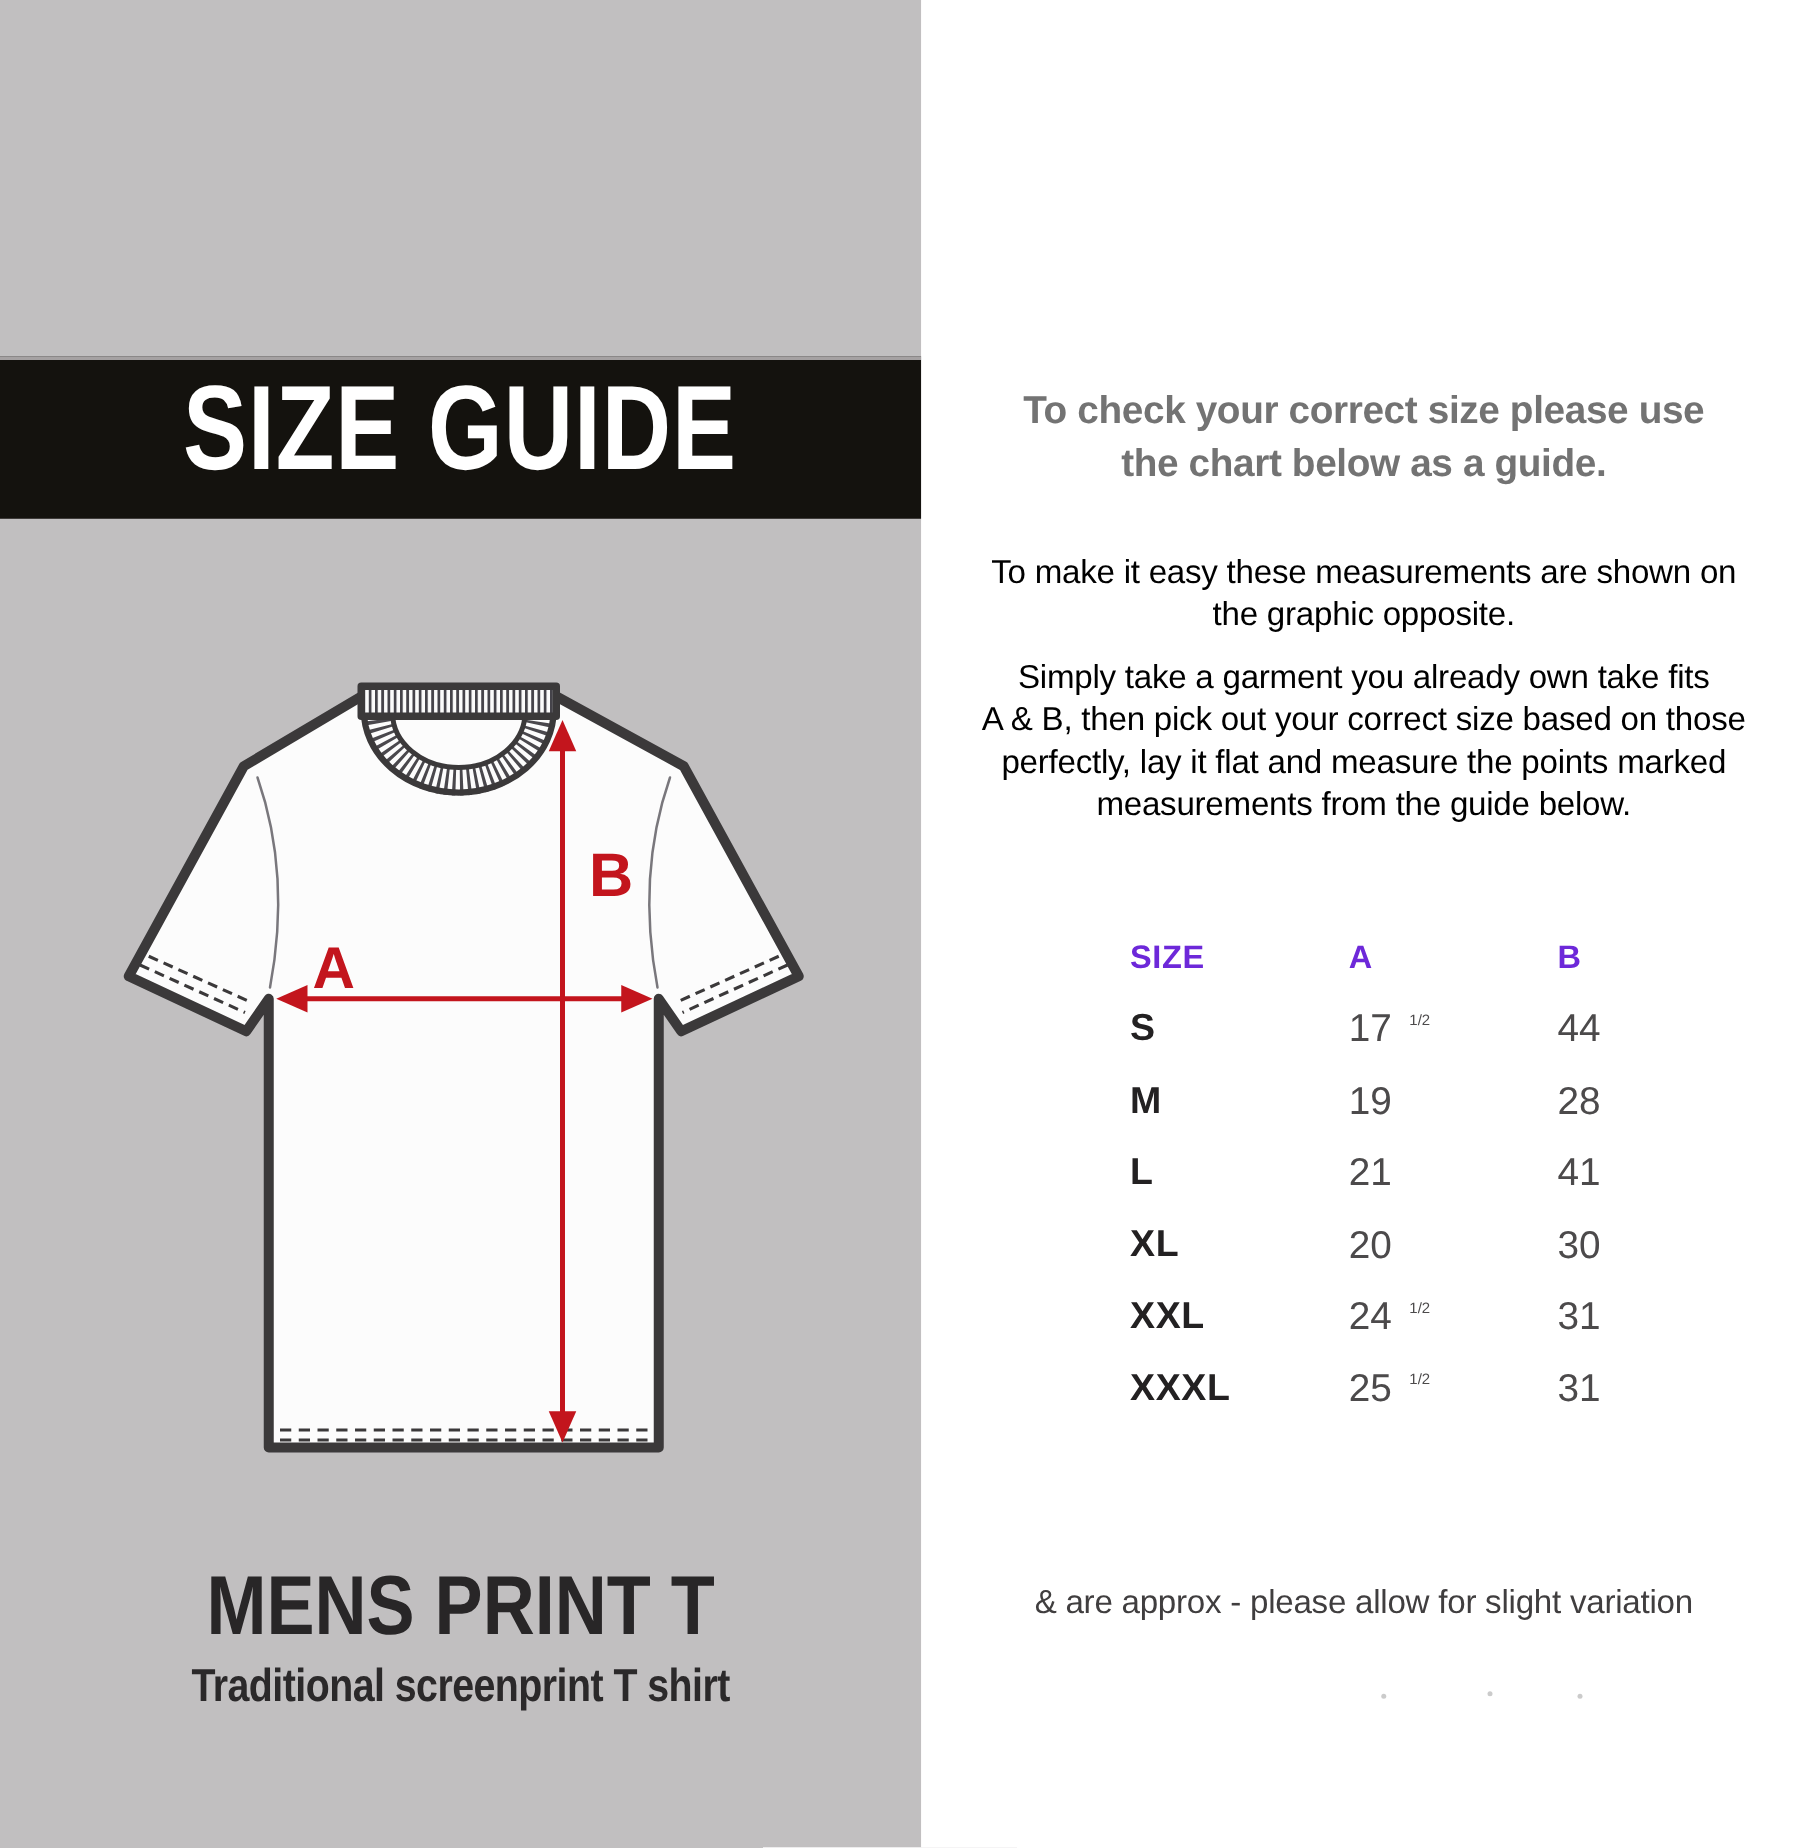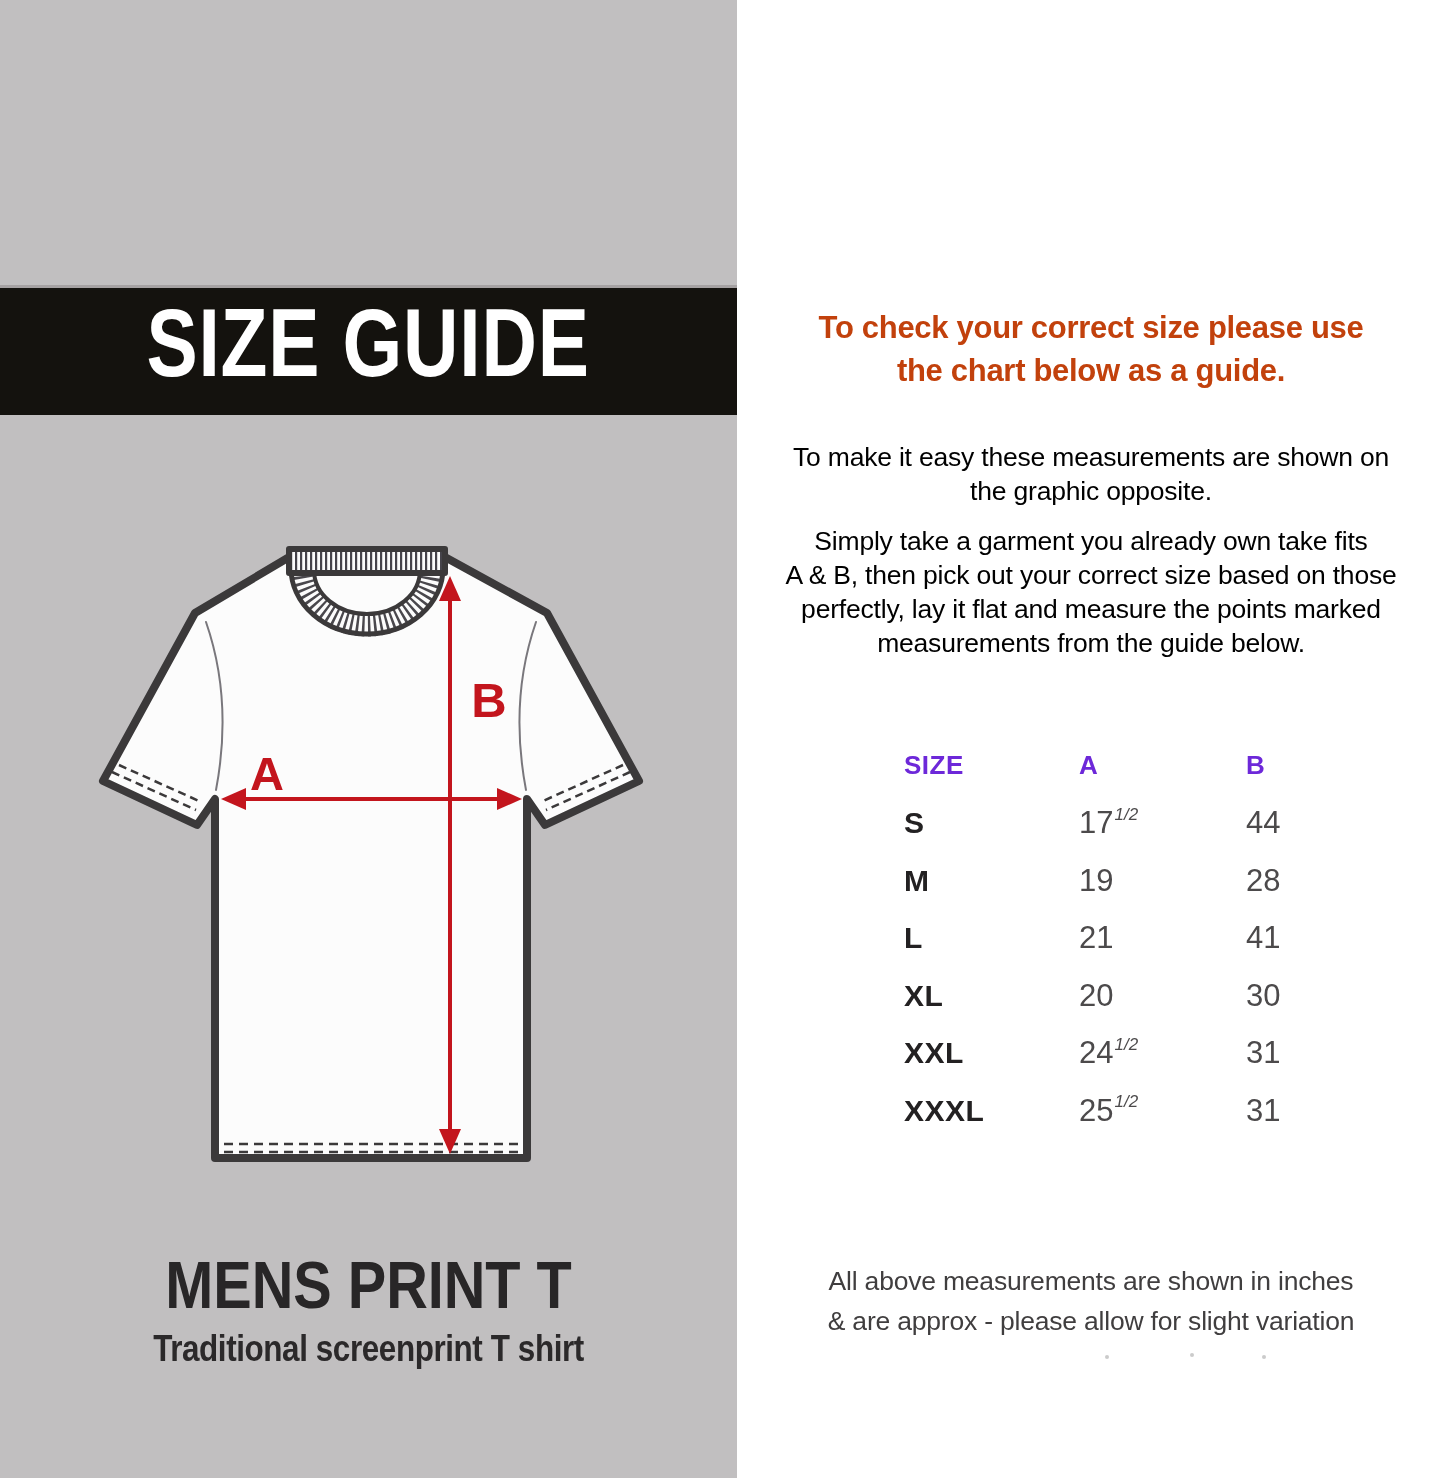--- a/index.html
+++ b/index.html
@@ -31,38 +31,38 @@
     position:absolute; top:1328px; left:0; width:737px; text-align:center;
     font-size:37px; font-weight:bold; color:#2b292a; white-space:nowrap;
     transform:scaleX(0.85); transform-origin:center; margin:0; letter-spacing:-0.5px;
   }
   
   .right-panel{
     position:absolute; top:0; left:737px; width:708px; height:1478px; background:#ffffff;
   }
   .heading{
     position:absolute; top:306px; left:0; width:100%; text-align:center;
-    font-size:31px; font-weight:bold; line-height:43px; color:#c2410c; letter-spacing:-0.3px;
+    font-size:31px; font-weight:bold; line-height:43px; color:#737373; letter-spacing:-0.3px;
   }
   .para{
     position:absolute; left:0; width:100%; text-align:center;
     font-size:26.5px; line-height:34px; color:#000000; letter-spacing:-0.2px;
   }
   .para-intro{ top:440px; }
   .para-instructions{ top:524px; }
   .size-table{ position:absolute; top:737px; left:167px; }
   .t-row{
     display:grid; grid-template-columns:175px 167px 90px;
     height:57.5px; align-items:center;
   }
   .h-cell{ font-size:26px; font-weight:bold; color:#6d28d9; letter-spacing:0.5px; }
   .size-cell{ font-size:30px; font-weight:bold; color:#232122; letter-spacing:0.5px; }
   .val-cell{ font-size:31px; font-weight:normal; color:#4c4a4b; }
   .val-cell sup{
-    font-size:17px; position:relative; top:-2px; vertical-align:super; margin-left:1px;font-style:italic;
+    font-size:12px; position:relative; top:-2px; vertical-align:super; margin-left:14px;
   }
   .footnote{
     position:absolute; top:1261px; left:0; width:100%; text-align:center;
     font-size:26.5px; line-height:40px; color:#403e3f; letter-spacing:-0.2px;
   }
   .speck{ position:absolute; width:4px; height:4px; border-radius:50%; background:#6b696a; opacity:0.35; }
   .speck.s1{ top:1355px; left:368px; }
   .speck.s2{ top:1353px; left:453px; }
   .speck.s3{ top:1355px; left:525px; }
 </style>
@@ -182,21 +182,20 @@
       </div>
 
       <div class="t-row">
         <div class="size-cell">XXXL</div>
         <div class="val-cell"><span>25</span><sup>1/2</sup></div>
         <div class="val-cell">31</div>
       </div>
     </div>
 
     <div class="footnote">
-      <div>All above measurements are shown in inches</div>
       <div>&amp; are approx - please allow for slight variation</div>
     </div>
 
     <div class="speck s1"></div>
     <div class="speck s2"></div>
     <div class="speck s3"></div>
   </div>
 
 </div>
 

